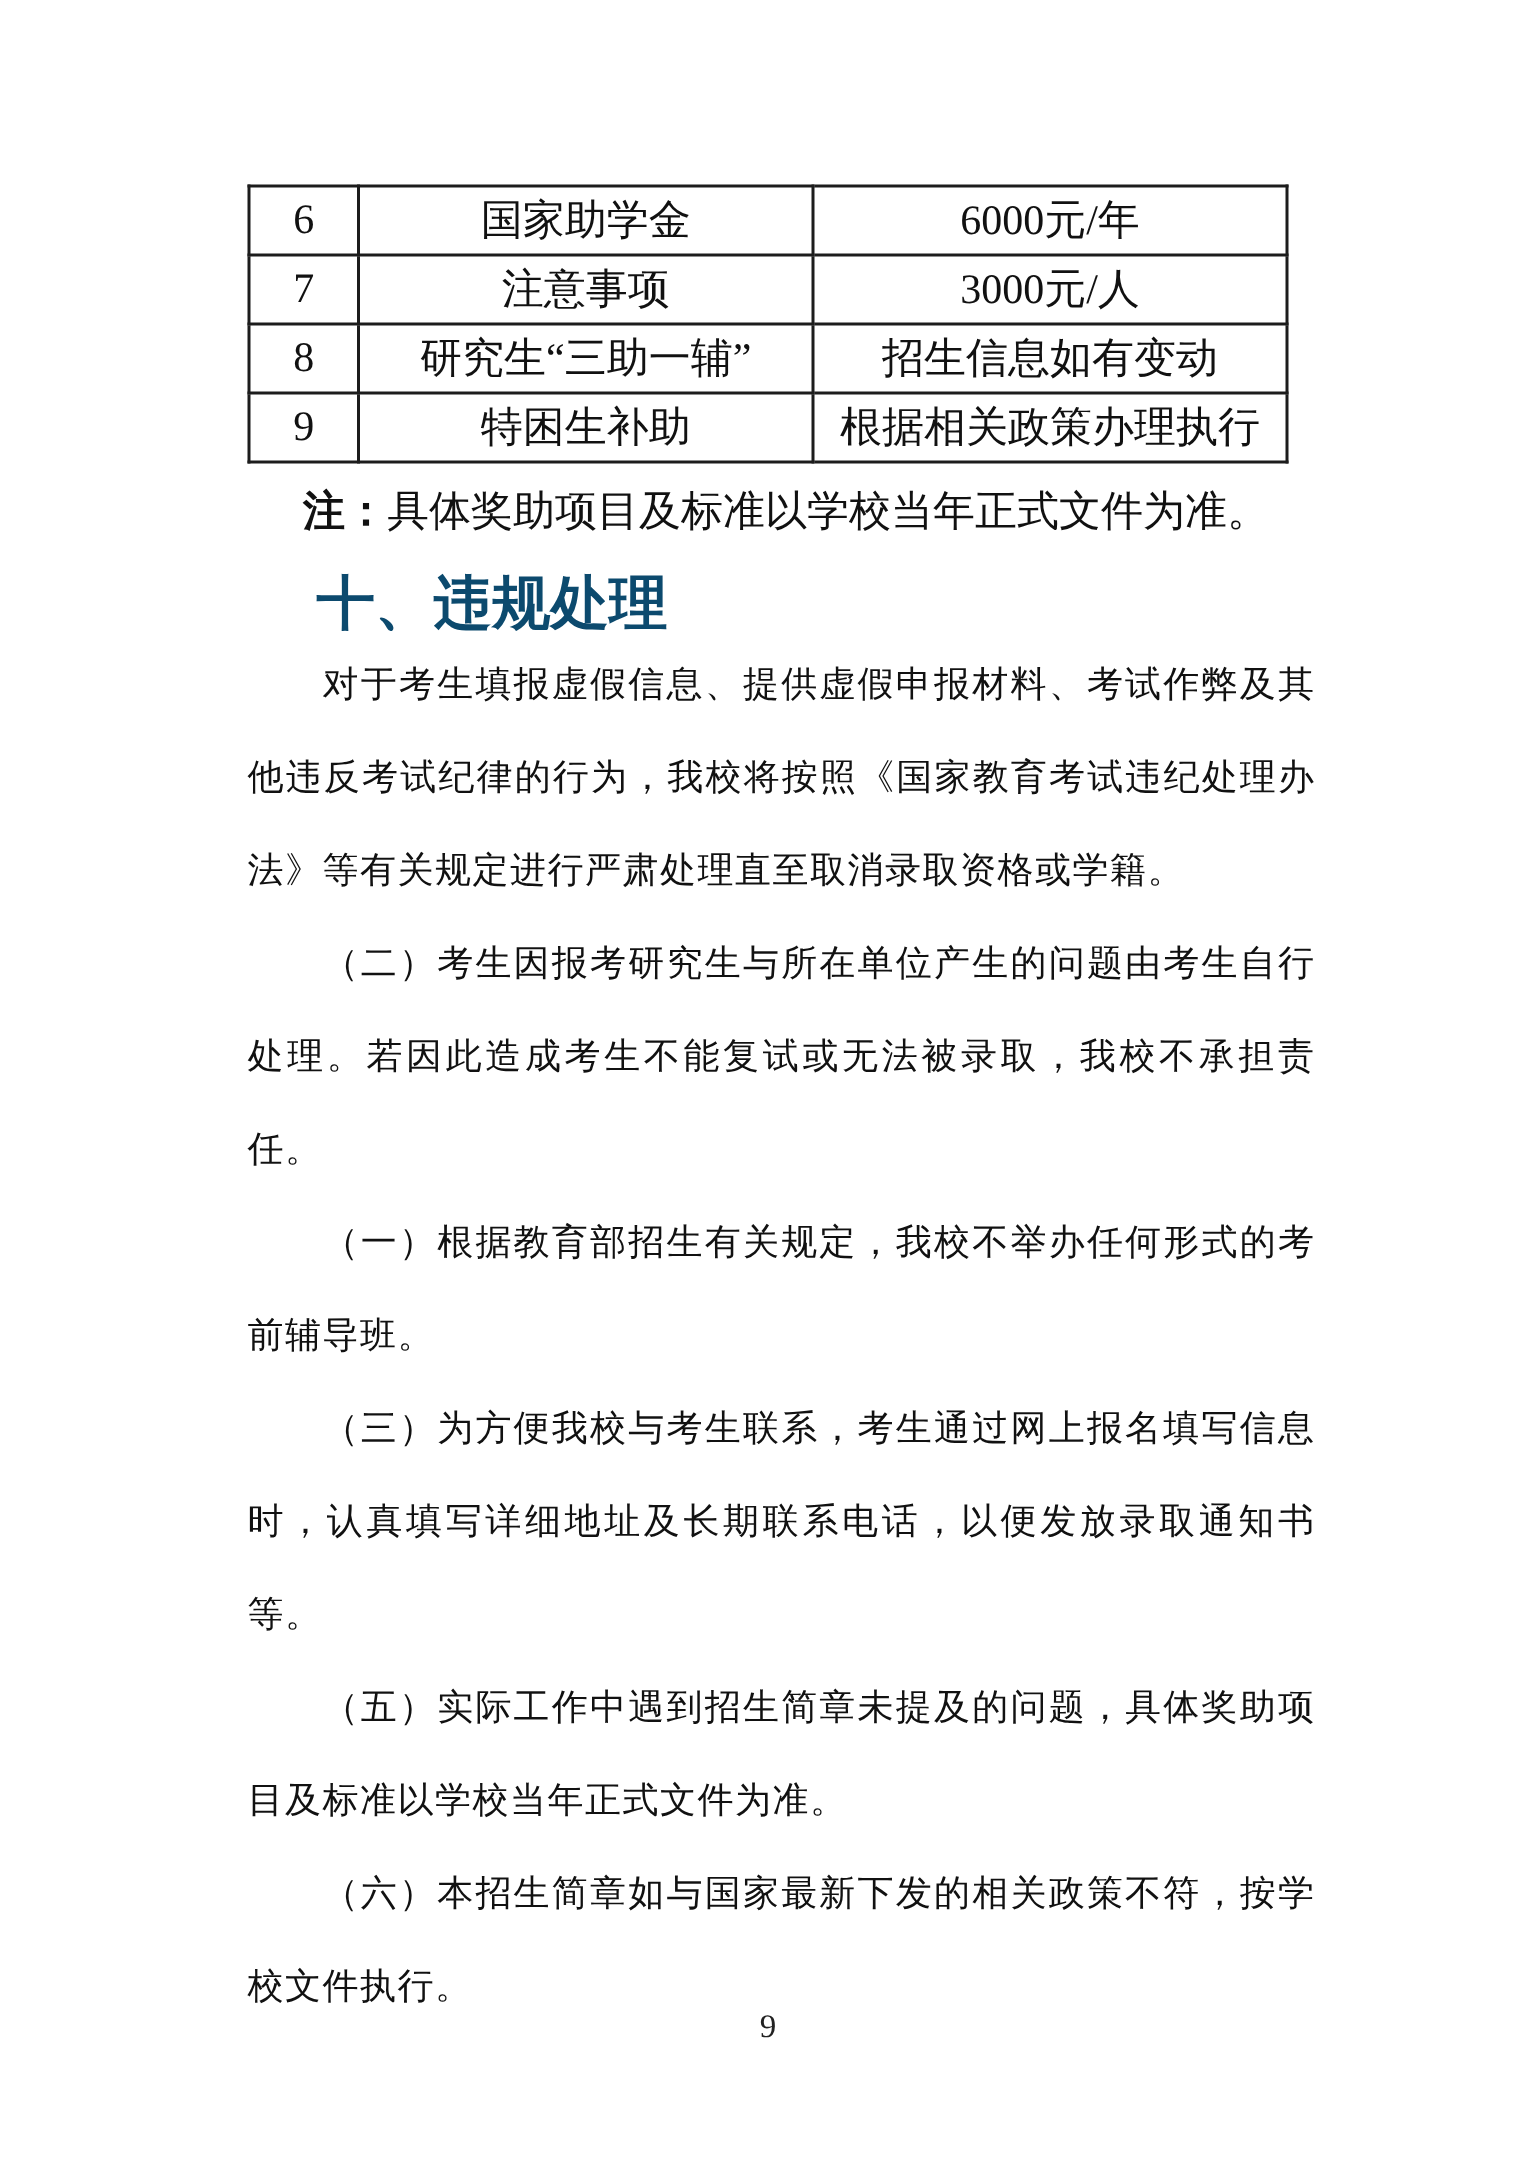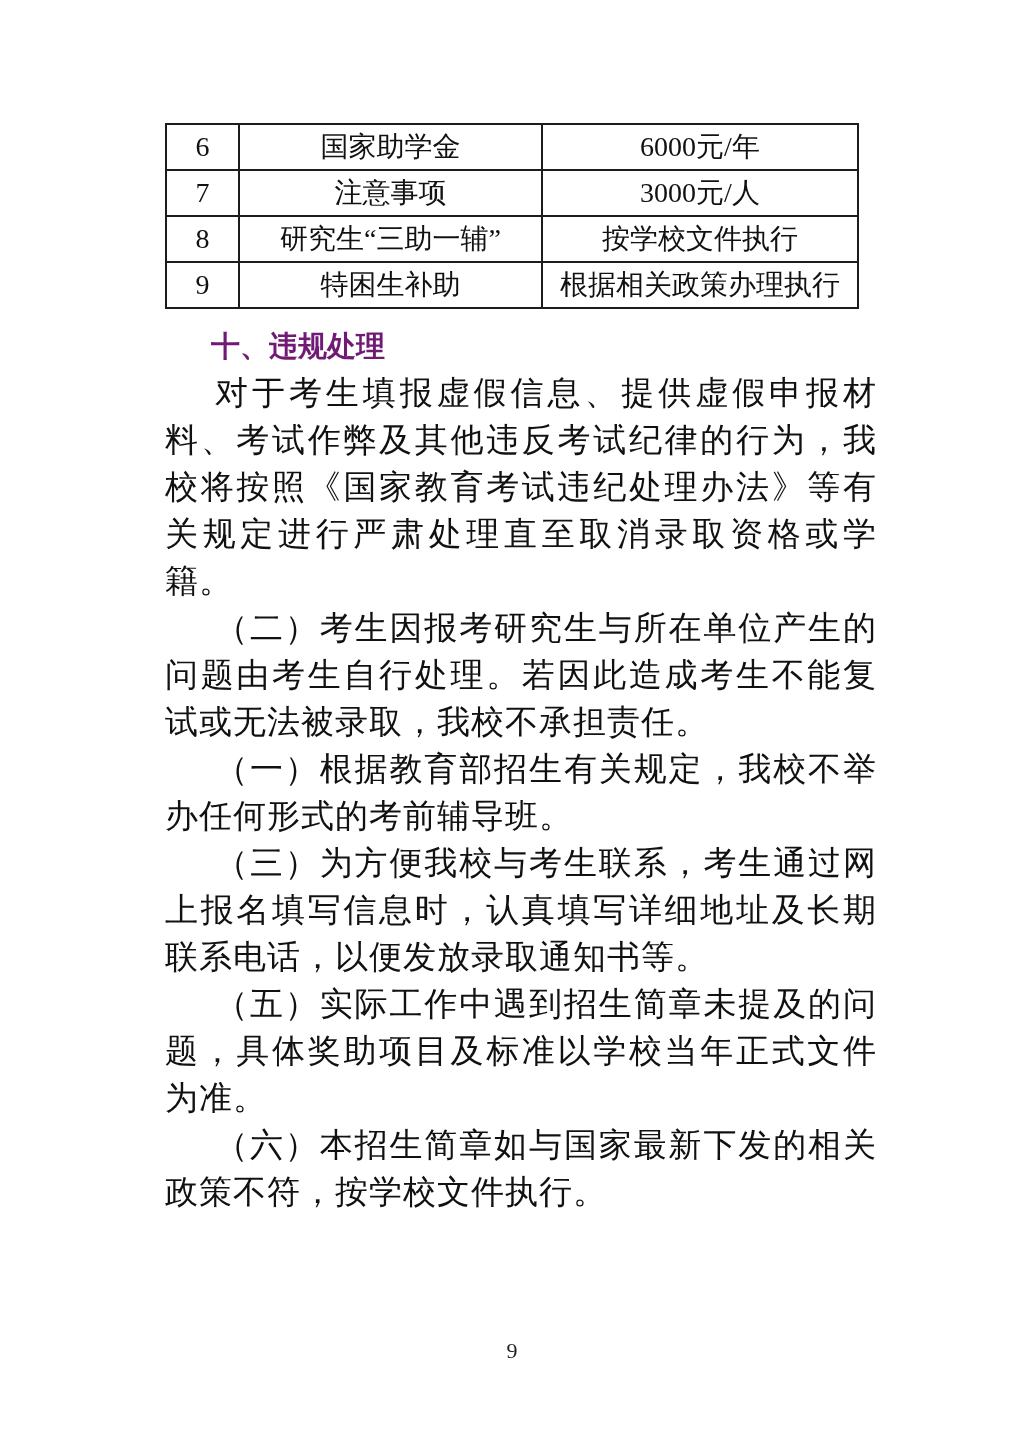--- a/index.html
+++ b/index.html
@@ -51,31 +51,31 @@
   }
   .note-label {
     font-weight: bold;
     font-family: "Liberation Sans", sans-serif;
   }
   
   h2.sec {
     margin: 0;
     font-family: "Liberation Sans", sans-serif;
     font-weight: bold;
-    font-size: 29px;
+    font-size: 39px;
     line-height: 47px;
     text-indent: 46px;
-    color: #701a75;
+    color: #0c4a6e;
   }
   h2.sec.first { margin-top: 14px; }
   
   p.body {
     margin: 0;
-    font-size: 33px;
-    line-height: 47px;
+    font-size: 24px;
+    line-height: 62px;
     text-indent: 50px;
     text-align: justify;
     letter-spacing: 1px;
   }
   
   .page-number {
     position: absolute;
     left: 0;
     top: 1338px;
     width: 1024px;
@@ -103,30 +103,31 @@
           <td>6000元/年</td>
         </tr>
         <tr>
           <td>7</td>
           <td>注意事项</td>
           <td>3000元/人</td>
         </tr>
         <tr>
           <td>8</td>
           <td>研究生“三助一辅”</td>
-          <td>按学校文件执行</td>
+          <td>招生信息如有变动</td>
         </tr>
         <tr>
           <td>9</td>
           <td>特困生补助</td>
           <td>根据相关政策办理执行</td>
         </tr>
       </tbody>
     </table>
 
+    <p class="note"><span class="note-label">注：</span><span>具体奖助项目及标准以学校当年正式文件为准。</span></p>
 
     <h2 class="sec first">十、违规处理</h2>
     <p class="body">对于考生填报虚假信息、提供虚假申报材料、考试作弊及其他违反考试纪律的行为，我校将按照《国家教育考试违纪处理办法》等有关规定进行严肃处理直至取消录取资格或学籍。</p>
 
     <p class="body">（二）考生因报考研究生与所在单位产生的问题由考生自行处理。若因此造成考生不能复试或无法被录取，我校不承担责任。</p>
     <p class="body">（一）根据教育部招生有关规定，我校不举办任何形式的考前辅导班。</p>
     <p class="body">（三）为方便我校与考生联系，考生通过网上报名填写信息时，认真填写详细地址及长期联系电话，以便发放录取通知书等。</p>
     <p class="body">（五）实际工作中遇到招生简章未提及的问题，具体奖助项目及标准以学校当年正式文件为准。</p>
     <p class="body">（六）本招生简章如与国家最新下发的相关政策不符，按学校文件执行。</p>
 

